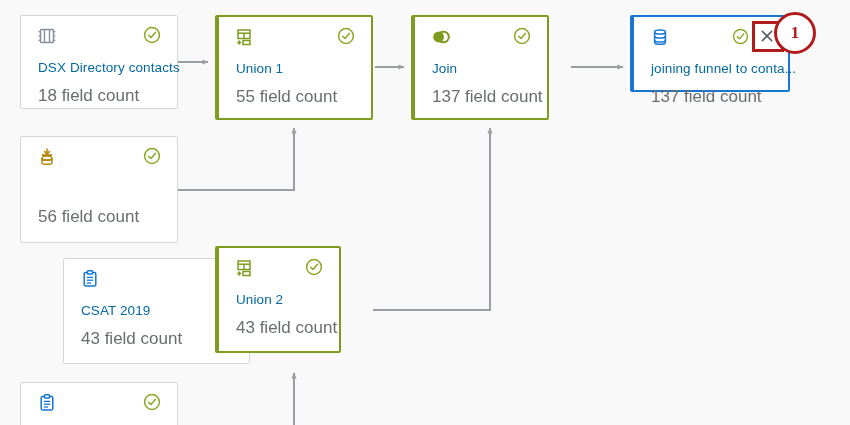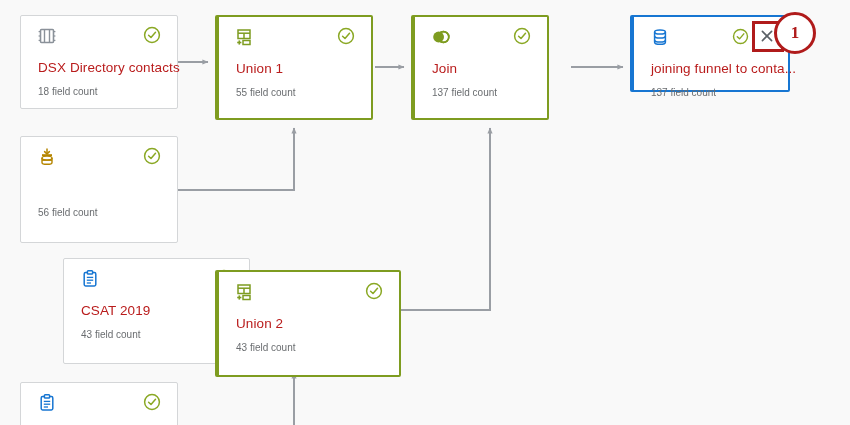--- a/index.html
+++ b/index.html
@@ -80,29 +80,29 @@
     width: 18px;
     height: 18px;
     line-height: 0;
     cursor: pointer;
   }
   .node-title {
     position: absolute;
     left: 17px;
     top: 44px;
     font-size: 13.5px;
-    color: #b91c1c;
+    color: #0369a1;
     white-space: nowrap;
     letter-spacing: 0.1px;
   }
   .node-sub {
     position: absolute;
     left: 17px;
     top: 70px;
-    font-size: 10px;
+    font-size: 17px;
     color: #6a6d70;
     white-space: nowrap;
   }
   .ann-box {
     position: absolute;
     box-sizing: border-box;
     border: 3px solid #b01b1b;
     background: transparent;
     pointer-events: none;
   }
@@ -279,21 +279,21 @@
         <svg width="18" height="18" viewBox="0 0 18 18">
           <circle cx="9" cy="9" r="7.4" fill="none" stroke="#8aa824" stroke-width="1.5"></circle>
           <path d="M5.6,9.2 L8,11.5 L12.5,6.2" fill="none" stroke="#8aa824" stroke-width="1.5" stroke-linecap="round" stroke-linejoin="round"></path>
         </svg>
       </span>
     </div>
     <div class="node-title">CSAT 2019</div>
     <div class="node-sub">43 field count</div>
   </div>
 
-  <div class="node op" style="left:215px; top:270px; width:186px; height:107px;">
+  <div class="node op" style="left:215px; top:246px; width:126px; height:107px;">
     <div class="node-head">
       <span class="node-icon">
         <svg width="20" height="20" viewBox="0 0 20 20">
           <rect x="3" y="3" width="12" height="8.5" fill="none" stroke="#7e9c20" stroke-width="1.5"></rect>
           <line x1="3" y1="6.2" x2="15" y2="6.2" stroke="#7e9c20" stroke-width="1.5"></line>
           <line x1="9" y1="6.2" x2="9" y2="11.5" stroke="#7e9c20" stroke-width="1.5"></line>
           <rect x="8" y="13.5" width="7" height="4" fill="none" stroke="#7e9c20" stroke-width="1.5"></rect>
           <line x1="2.2" y1="15.5" x2="6.4" y2="15.5" stroke="#7e9c20" stroke-width="1.6"></line>
           <line x1="4.3" y1="13.4" x2="4.3" y2="17.6" stroke="#7e9c20" stroke-width="1.6"></line>
         </svg>

